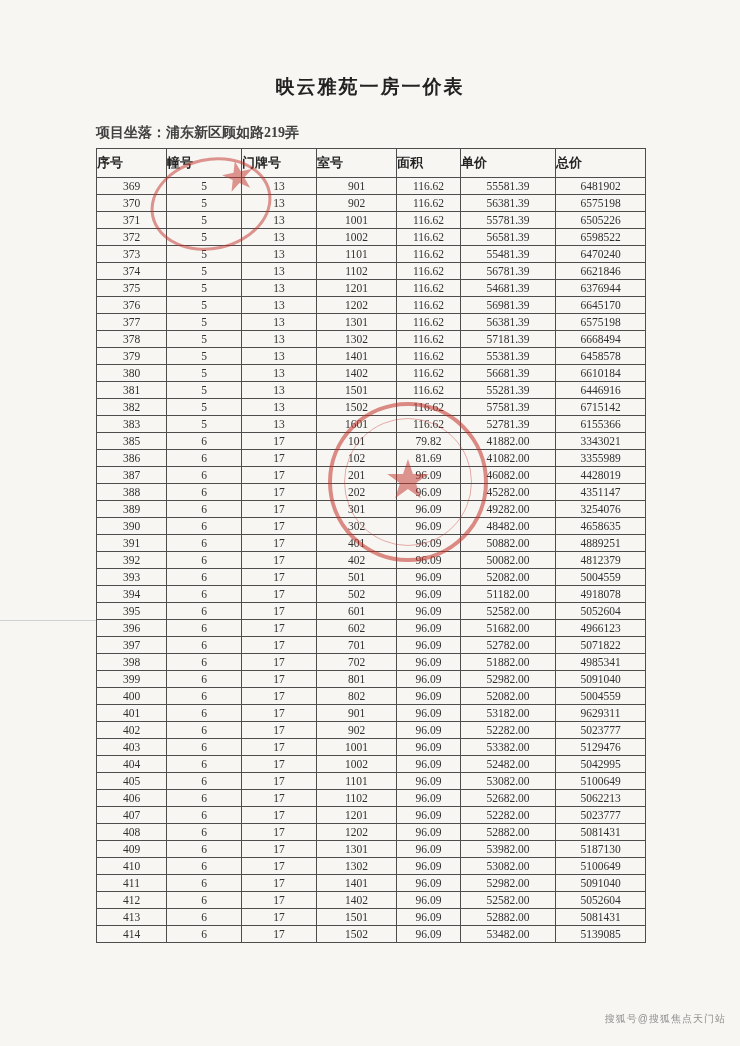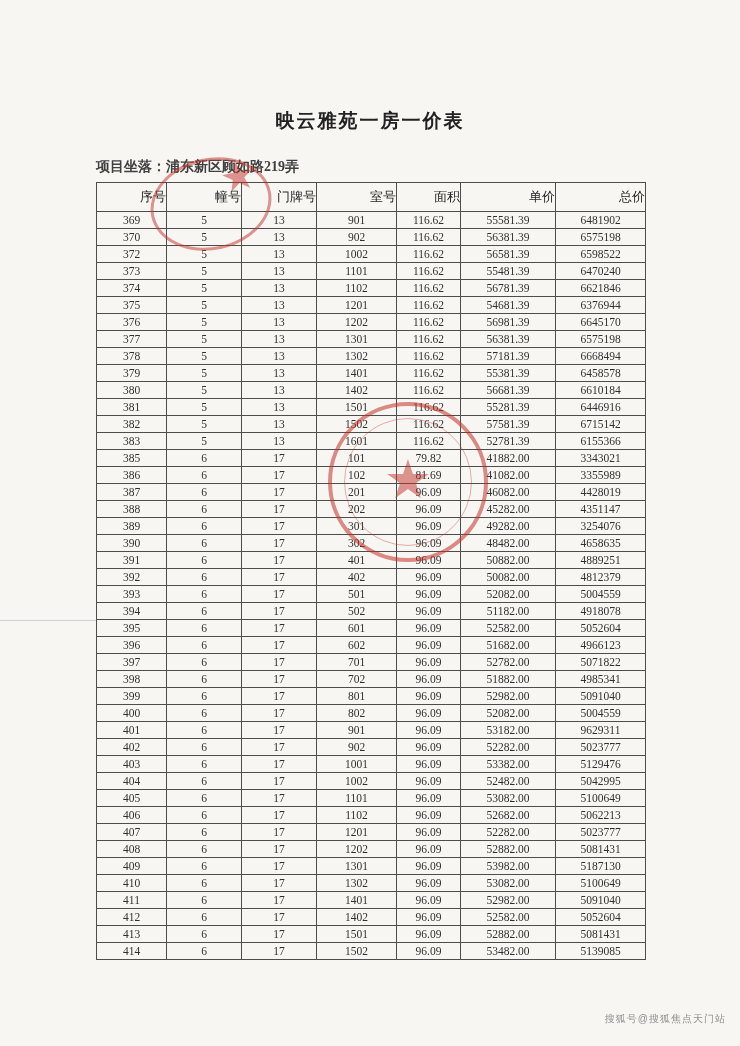--- a/index.html
+++ b/index.html
@@ -7,21 +7,21 @@
     width: 740px; height: 1046px;
     background: #f7f6f2;
     font-family: "Liberation Serif", "DejaVu Serif", serif;
     color: #2b2b2b;
     position: relative;
     overflow: hidden;
   }
   .page { position: relative; width: 740px; height: 1046px; }
 
   .title {
-    margin: 0; padding-top: 108px;
+    margin: 0; padding-top: 74px;
     text-align: center;
     font-size: 19px; font-weight: bold;
     letter-spacing: 2px;
     color: #222;
   }
   .location {
     margin: 24px 0 6px 96px;
     font-size: 14px; font-weight: bold;
     color: #404040;
   }
@@ -29,23 +29,23 @@
   table.price-table {
     margin-left: 96px;
     width: 549px;
     border-collapse: collapse;
     table-layout: fixed;
     background: transparent;
   }
   table.price-table th {
     height: 28px;
     font-size: 13px;
-    font-weight: 400;
+    font-weight: 700;
     border: 1px solid #4d4d4d;
-    text-align: right;
+    text-align: left;
     padding: 0;
     color: #262626;
   }
   table.price-table td {
     height: 16px;
     line-height: 16px;
     font-size: 11.5px;
     border: 1px solid #4d4d4d;
     text-align: center;
     padding: 0;
@@ -151,20 +151,29 @@
         <tr>
           <td>370</td>
           <td>5</td>
           <td>13</td>
           <td>902</td>
           <td>116.62</td>
           <td>56381.39</td>
           <td>6575198</td>
         </tr>
         <tr>
+          <td>371</td>
+          <td>5</td>
+          <td>13</td>
+          <td>1001</td>
+          <td>116.62</td>
+          <td>55781.39</td>
+          <td>6505226</td>
+        </tr>
+        <tr>
           <td>372</td>
           <td>5</td>
           <td>13</td>
           <td>1002</td>
           <td>116.62</td>
           <td>56581.39</td>
           <td>6598522</td>
         </tr>
         <tr>
           <td>373</td>

